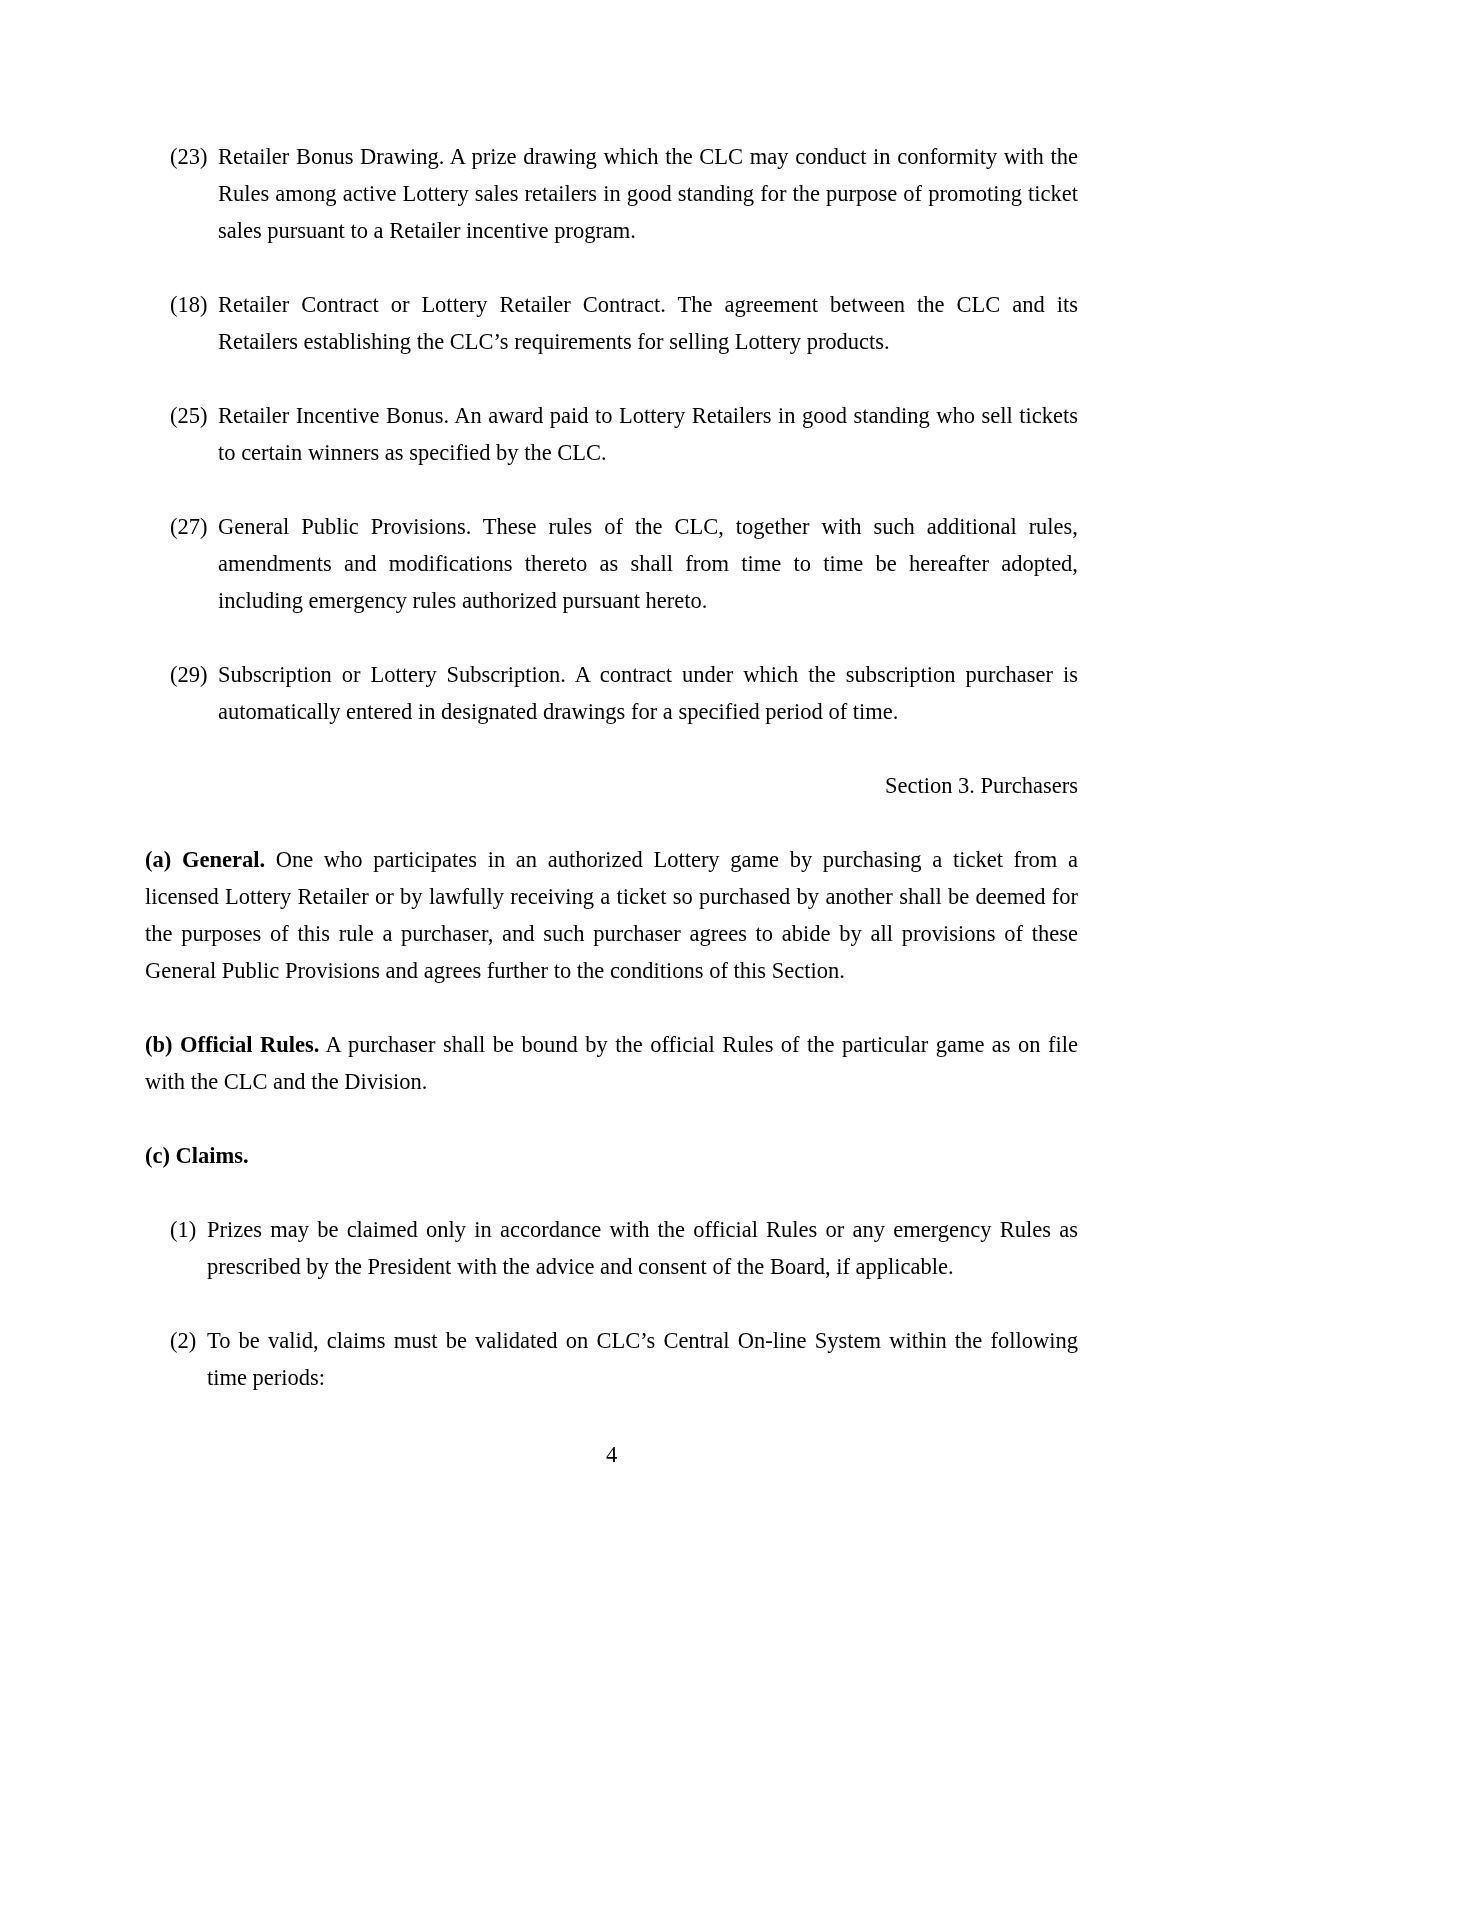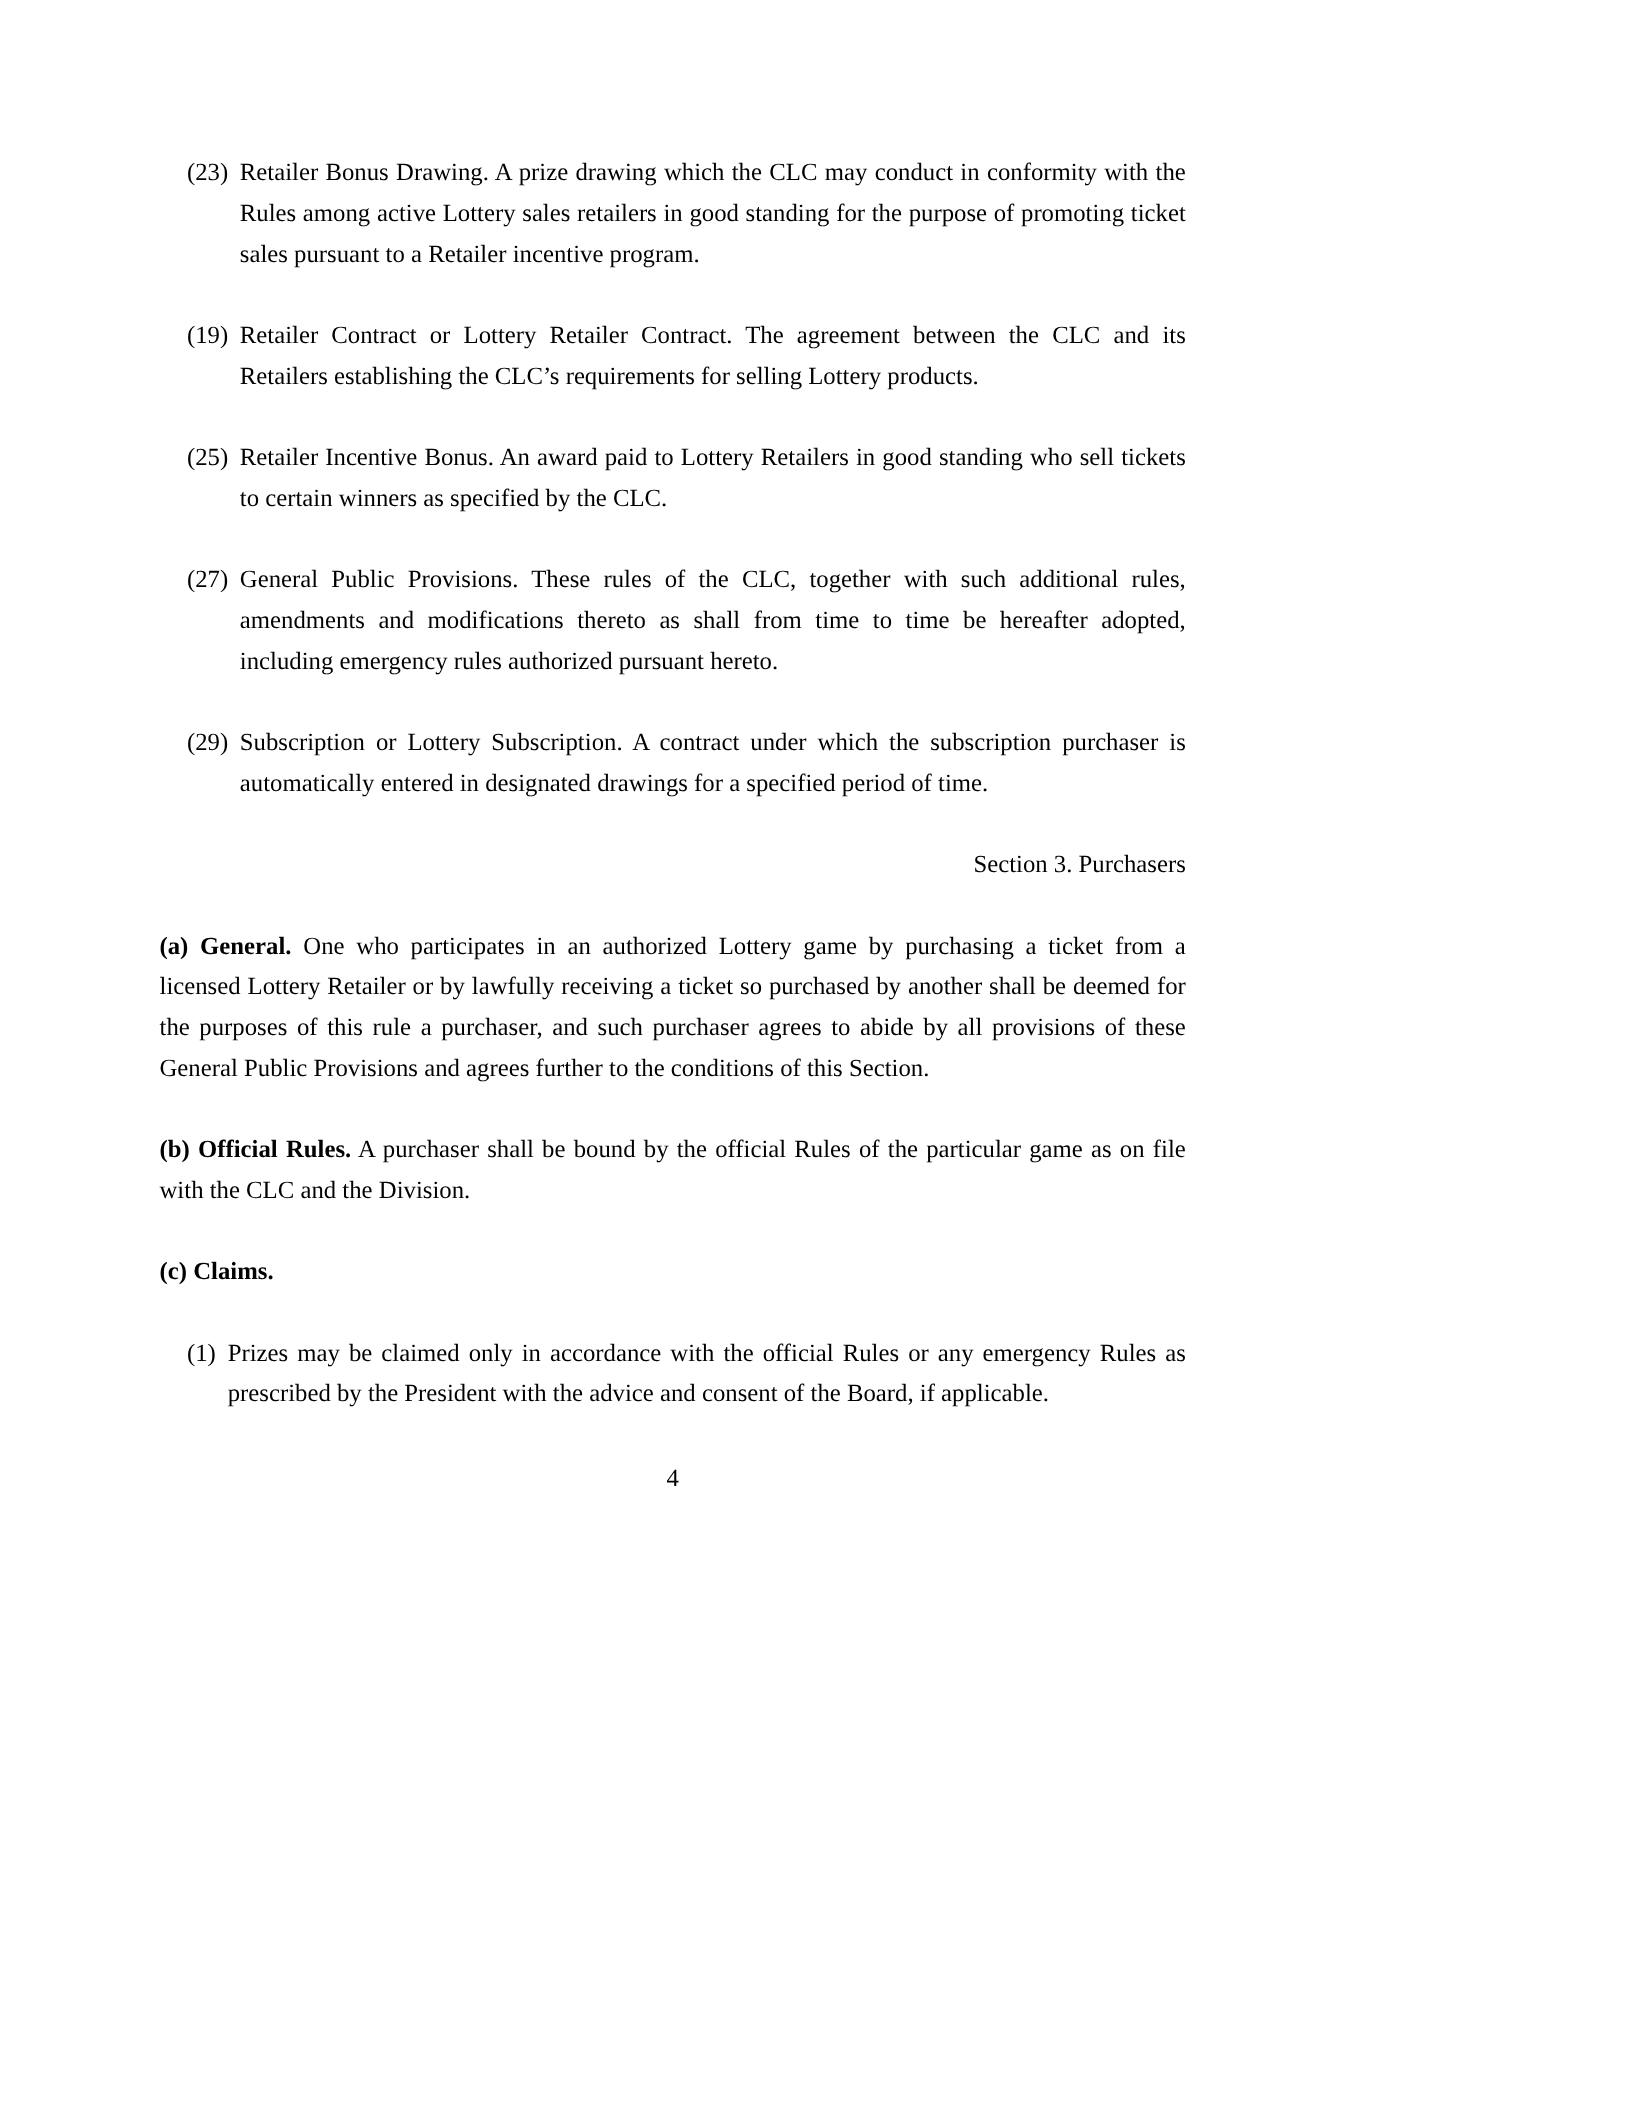--- a/index.html
+++ b/index.html
@@ -60,37 +60,38 @@
     margin-bottom: 0;
   }
 </style>
 </head>
 <body>
 
 <div class="page">
 
   <p class="def"><span class="num">(23)</span><span>Retailer Bonus Drawing. A prize drawing which the CLC may conduct in conformity with the Rules among active Lottery sales retailers in good standing for the purpose of promoting ticket sales pursuant to a Retailer incentive program.</span></p>
 
-  <p class="def"><span class="num">(19)</span><span>Retailer Contract or Lottery Retailer Contract. The agreement between the CLC and its Retailers establishing the CLC’s requirements for selling Lottery products.</span></p>
+  <p class="def"><span class="num">(18)</span><span>Retailer Contract or Lottery Retailer Contract. The agreement between the CLC and its Retailers establishing the CLC’s requirements for selling Lottery products.</span></p>
 
   <p class="def"><span class="num">(25)</span><span>Retailer Incentive Bonus. An award paid to Lottery Retailers in good standing who sell tickets to certain winners as specified by the CLC.</span></p>
 
 
   <p class="def"><span class="num">(27)</span><span>General Public Provisions. These rules of the CLC, together with such additional rules, amendments and modifications thereto as shall from time to time be hereafter adopted, including emergency rules authorized pursuant hereto.</span></p>
 
 
   <p class="def"><span class="num">(29)</span><span>Subscription or Lottery Subscription. A contract under which the subscription purchaser is automatically entered in designated drawings for a specified period of time.</span></p>
 
 
   <p class="heading">Section 3. Purchasers</p>
 
   <p><span class="bold">(a) General.</span> <span>One who participates in an authorized Lottery game by purchasing a ticket from a licensed Lottery Retailer or by lawfully receiving a ticket so purchased by another shall be deemed for the purposes of this rule a purchaser, and such purchaser agrees to abide by all provisions of these General Public Provisions and agrees further to the conditions of this Section.</span></p>
 
   <p><span class="bold">(b) Official Rules.</span> <span>A purchaser shall be bound by the official Rules of the particular game as on file with the CLC and the Division.</span></p>
 
   <p class="bold">(c) Claims.</p>
 
   <p class="claim"><span class="num">(1)</span><span>Prizes may be claimed only in accordance with the official Rules or any emergency Rules as prescribed by the President with the advice and consent of the Board, if applicable.</span></p>
 
+  <p class="claim"><span class="num">(2)</span><span>To be valid, claims must be validated on CLC’s Central On-line System within the following time periods:</span></p>
 
   <p class="page-number">4</p>
 
 </div>
 
 </body></html>

